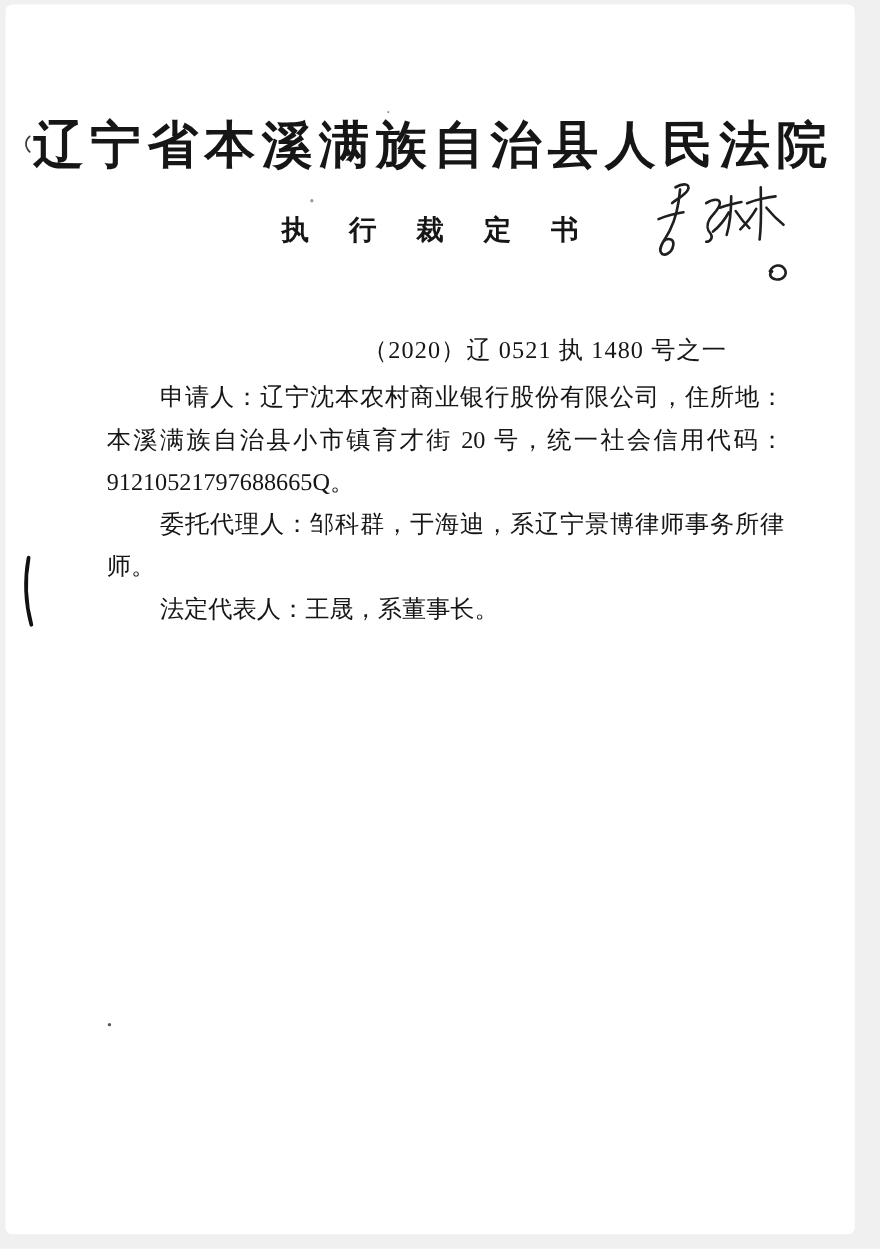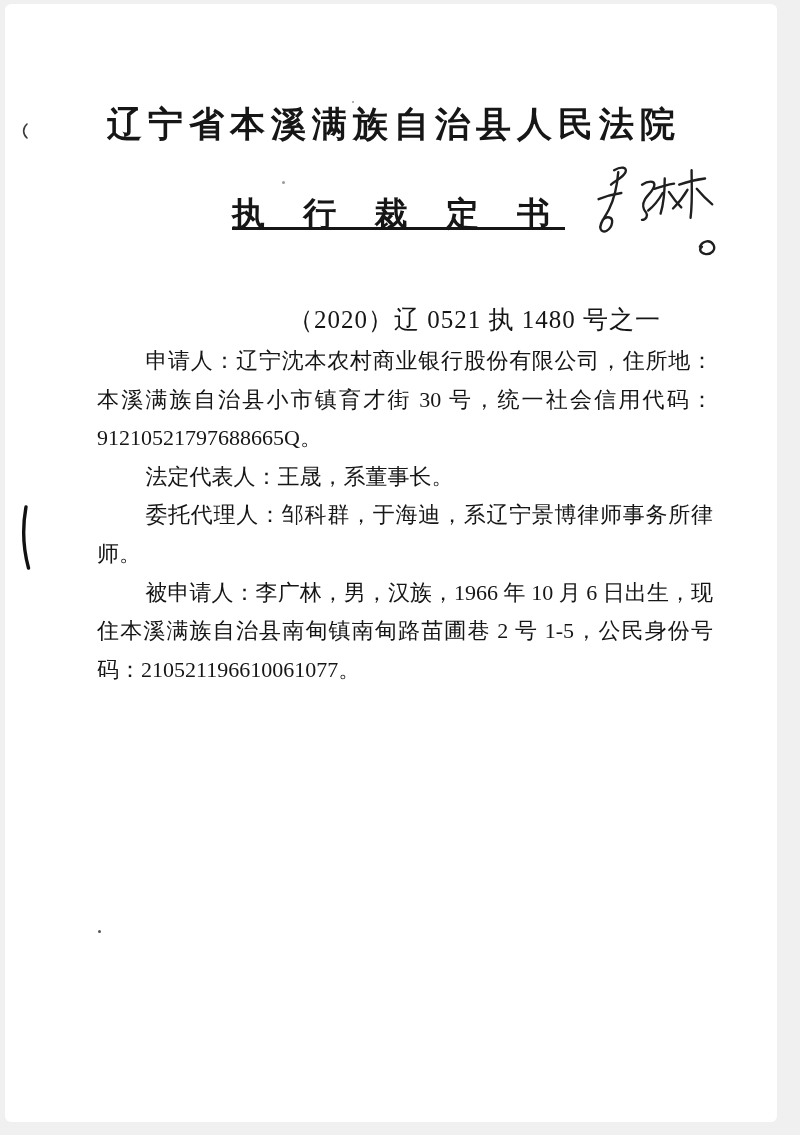--- a/index.html
+++ b/index.html
@@ -21,45 +21,44 @@
     border-radius: 6px;
     color: #161616;
   }
   .court-name {
     position: absolute;
     top: 97px;
     left: 0;
     width: 100%;
     margin: 0;
     text-align: center;
-    font-size: 35px;
+    font-size: 46px;
     font-weight: 700;
     letter-spacing: 6px;
     text-indent: 6px;
     white-space: nowrap;
   }
   .doc-title {
     position: absolute;
     top: 188px;
     left: 0;
     width: 100%;
     margin: 0;
     text-align: center;
-    font-size: 33px;
+    font-size: 25px;
     font-weight: 700;
     letter-spacing: 15px;
     text-indent: 15px;
     white-space: nowrap;
-    text-decoration: underline;
   }
   .case-number {
     position: absolute;
     top: 299px;
     right: 116px;
-    font-size: 25px;
+    font-size: 22px;
     letter-spacing: 1px;
     white-space: nowrap;
   }
   .body-text {
     position: absolute;
     top: 338px;
     left: 92px;
     width: 616px;
     font-size: 22px;
     line-height: 38.6px;
@@ -128,24 +127,23 @@
       <path d="M113,30 C118,36 123,41 128,45"></path>
       <path d="M116,86 C119,80 126,79 129,84 C132,89 127,94 121,93 C116,92 115,88 118,86"></path>
     </svg>
   </div>
 
   <h2 class="doc-title">执 行 裁 定 书</h2>
 
   <div class="case-number">（2020）辽 0521 执 1480 号之一</div>
 
   <div class="body-text">
-    <p>申请人：辽宁沈本农村商业银行股份有限公司，住所地：本溪满族自治县小市镇育才街 30 号，统一社会信用代码：91210521797688665Q。</p>
+    <p>申请人：辽宁沈本农村商业银行股份有限公司，住所地：本溪满族自治县小市镇育才街 20 号，统一社会信用代码：91210521797688665Q。</p>
+    <p>委托代理人：邹科群，于海迪，系辽宁景博律师事务所律师。</p>
     <p>法定代表人：王晟，系董事长。</p>
-    <p>委托代理人：邹科群，于海迪，系辽宁景博律师事务所律师。</p>
-    <p>被申请人：李广林，男，汉族，1966 年 10 月 6 日出生，现住本溪满族自治县南甸镇南甸路苗圃巷 2 号 1-5，公民身份号码：210521196610061077。</p>
   </div>
 
   <svg class="pen-mark" viewBox="0 0 14 70">
     <path d="M7,3 C3.5,22 3.5,42 9.5,64" fill="none" stroke="#111" stroke-width="3.4" stroke-linecap="round"></path>
   </svg>
 
   <div class="speck s1"></div>
   <div class="speck s2"></div>
   <div class="speck s3"></div>
 

